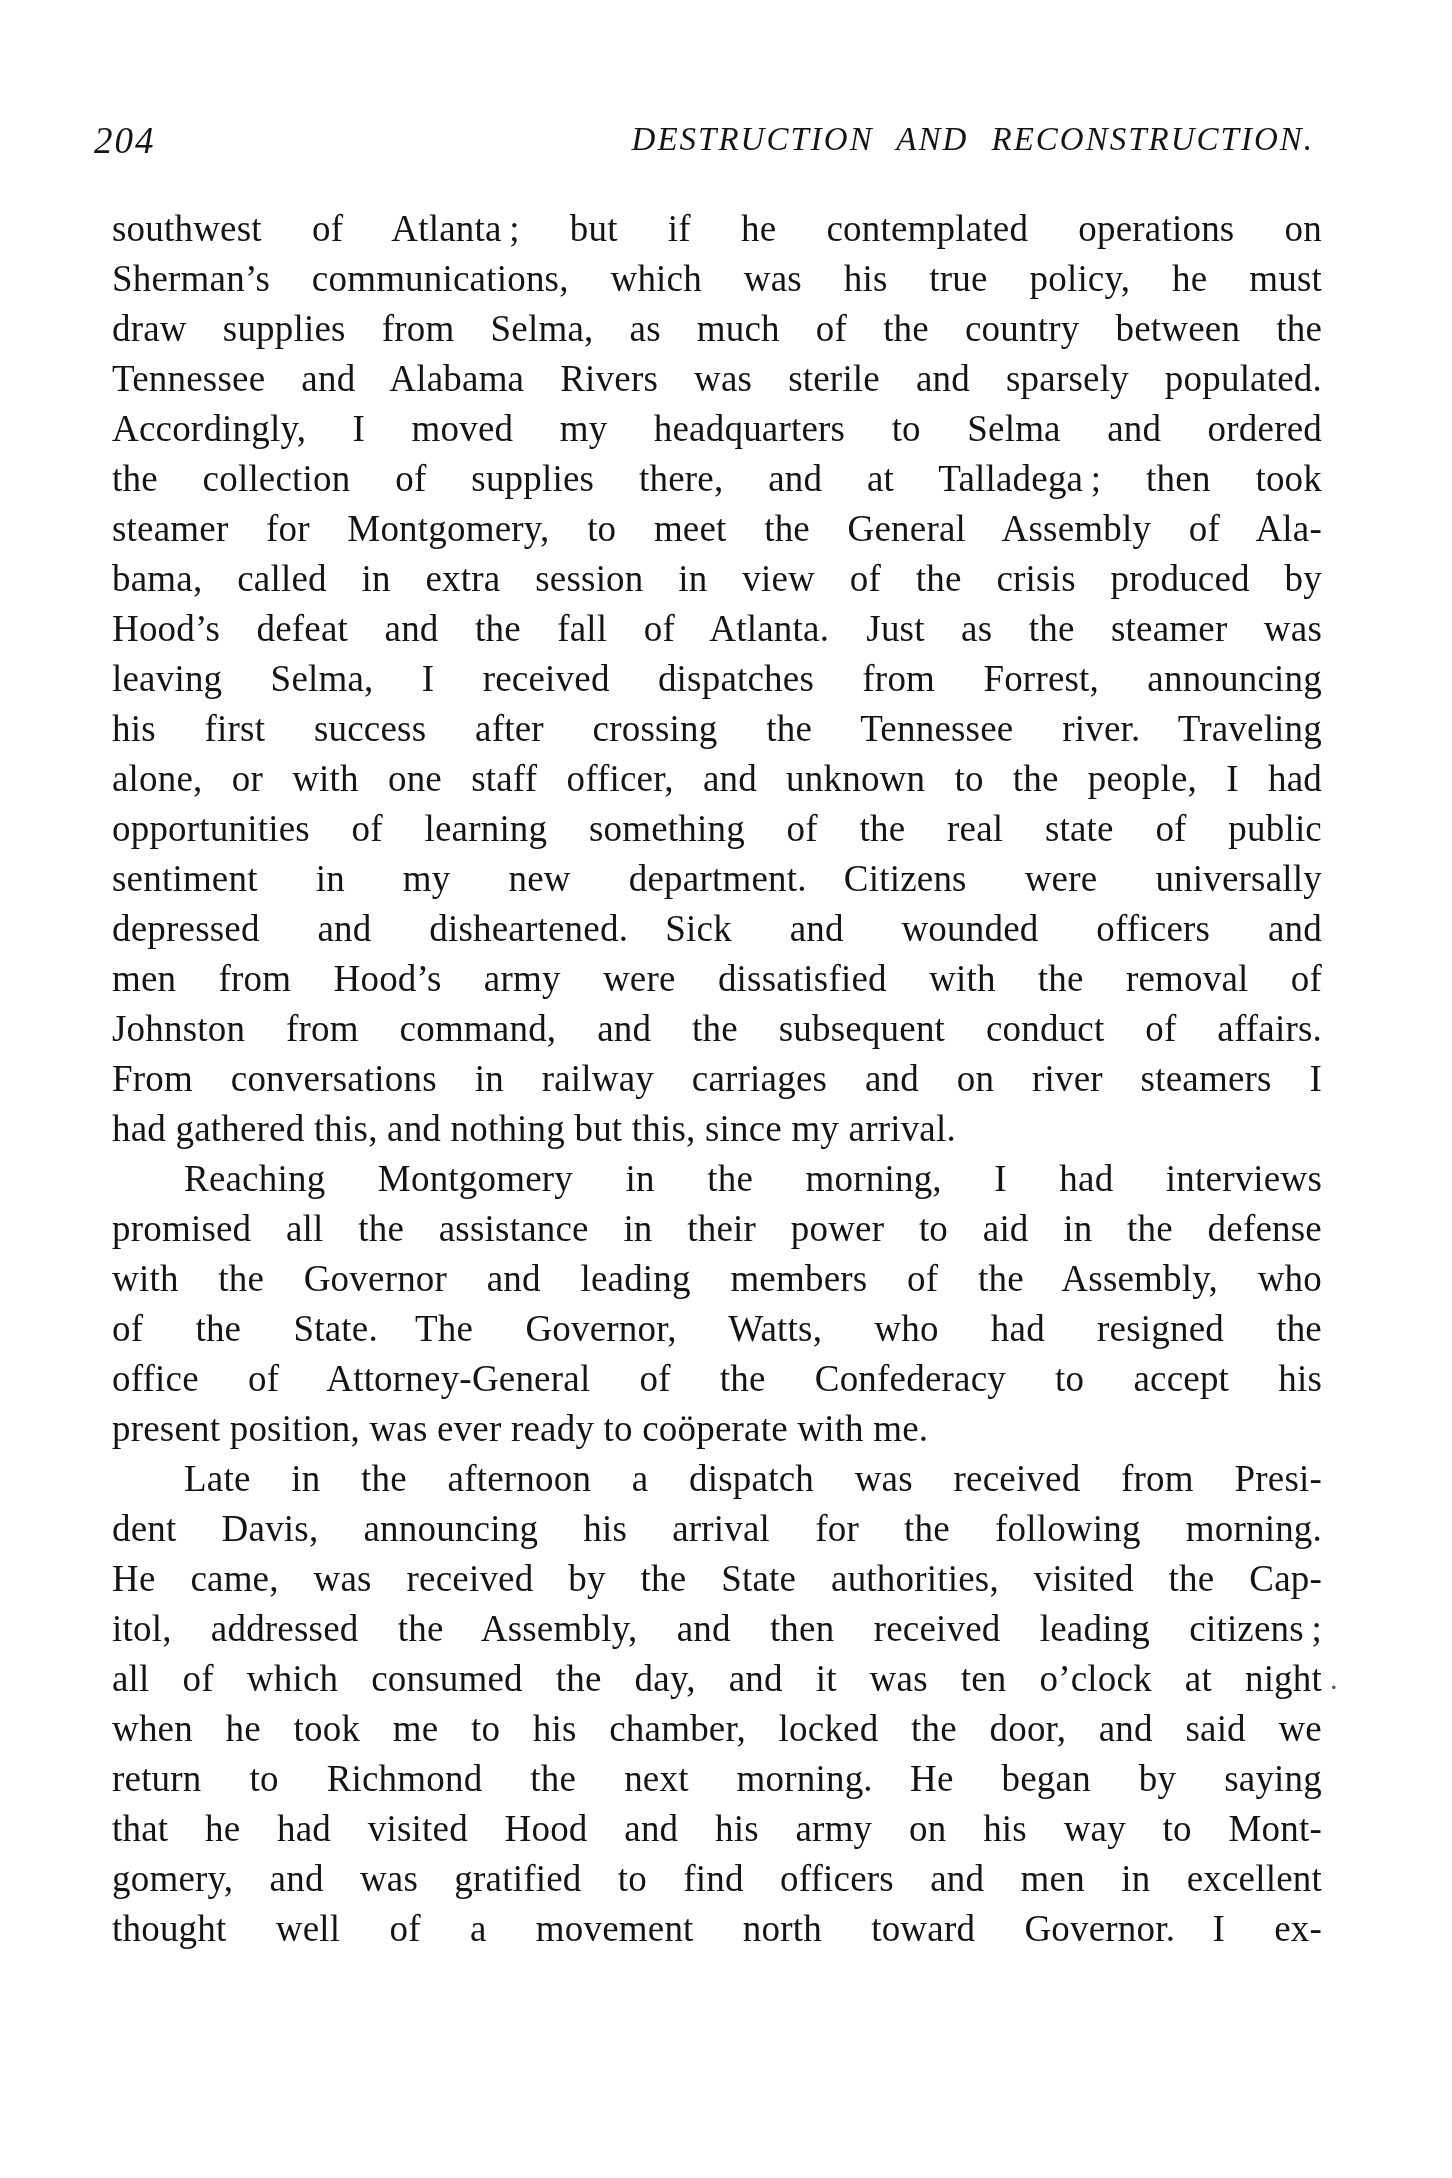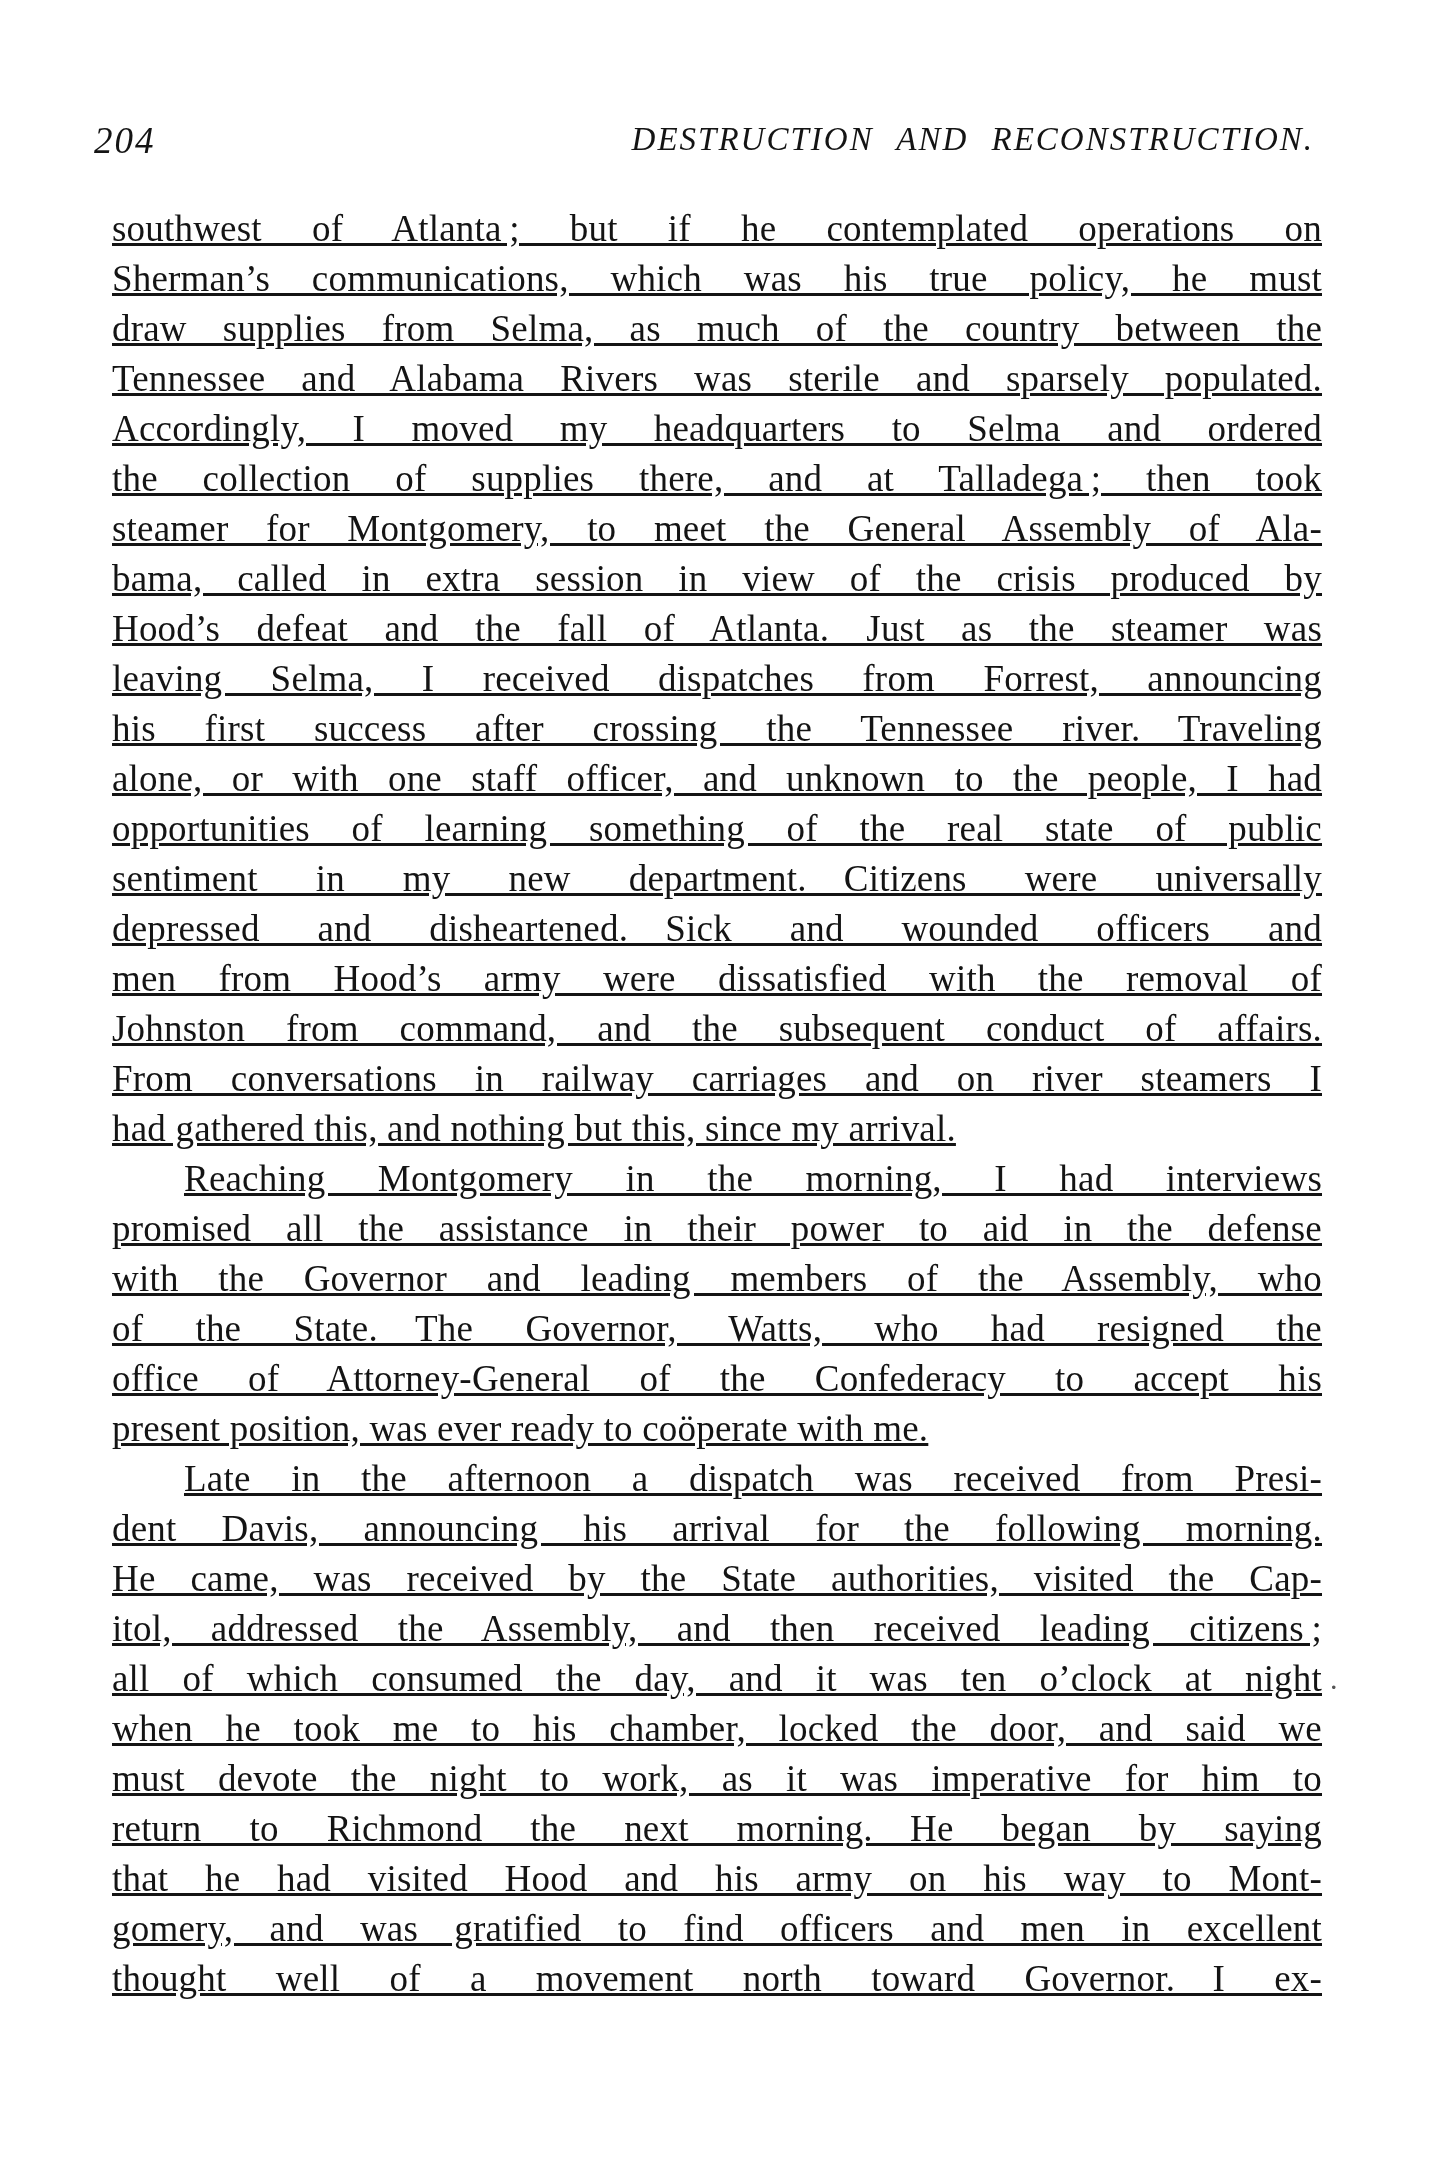--- a/index.html
+++ b/index.html
@@ -49,21 +49,20 @@
   }
   .paragraph { margin: 0; padding: 0; }
   .line {
     font-size: 37px;
     line-height: 50px;
     height: 50px;
     letter-spacing: 0.2px;
     text-align: justify;
     text-align-last: justify;
     overflow: visible;
-    text-decoration: underline;
   }
   .line.endline {
     text-align-last: left;
   }
   .line.indent {
     text-indent: 72px;
   }
   .speck {
     position: absolute;
     left: 1330px;
@@ -111,21 +110,20 @@
         <div class="line">office of Attorney-General of the Confederacy to accept his</div>
         <div class="line endline">present position, was ever ready to coöperate with me.</div>
       </div>
       <div class="paragraph">
         <div class="line indent">Late in the afternoon a dispatch was received from Presi-</div>
         <div class="line">dent Davis, announcing his arrival for the following morning.</div>
         <div class="line">He came, was received by the State authorities, visited the Cap-</div>
         <div class="line">itol, addressed the Assembly, and then received leading citizens ;</div>
         <div class="line">all of which consumed the day, and it was ten o’clock at night</div>
         <div class="line">when he took me to his chamber, locked the door, and said we</div>
-        <div class="line">must devote the night to work, as it was imperative for him to</div>
         <div class="line">return to Richmond the next morning. He began by saying</div>
         <div class="line">that he had visited Hood and his army on his way to Mont-</div>
         <div class="line">gomery, and was gratified to find officers and men in excellent</div>
         <div class="line">thought well of a movement north toward Governor. I ex-</div>
       </div>
     </main>
 
   <span class="speck">.</span>
 </div>
 

